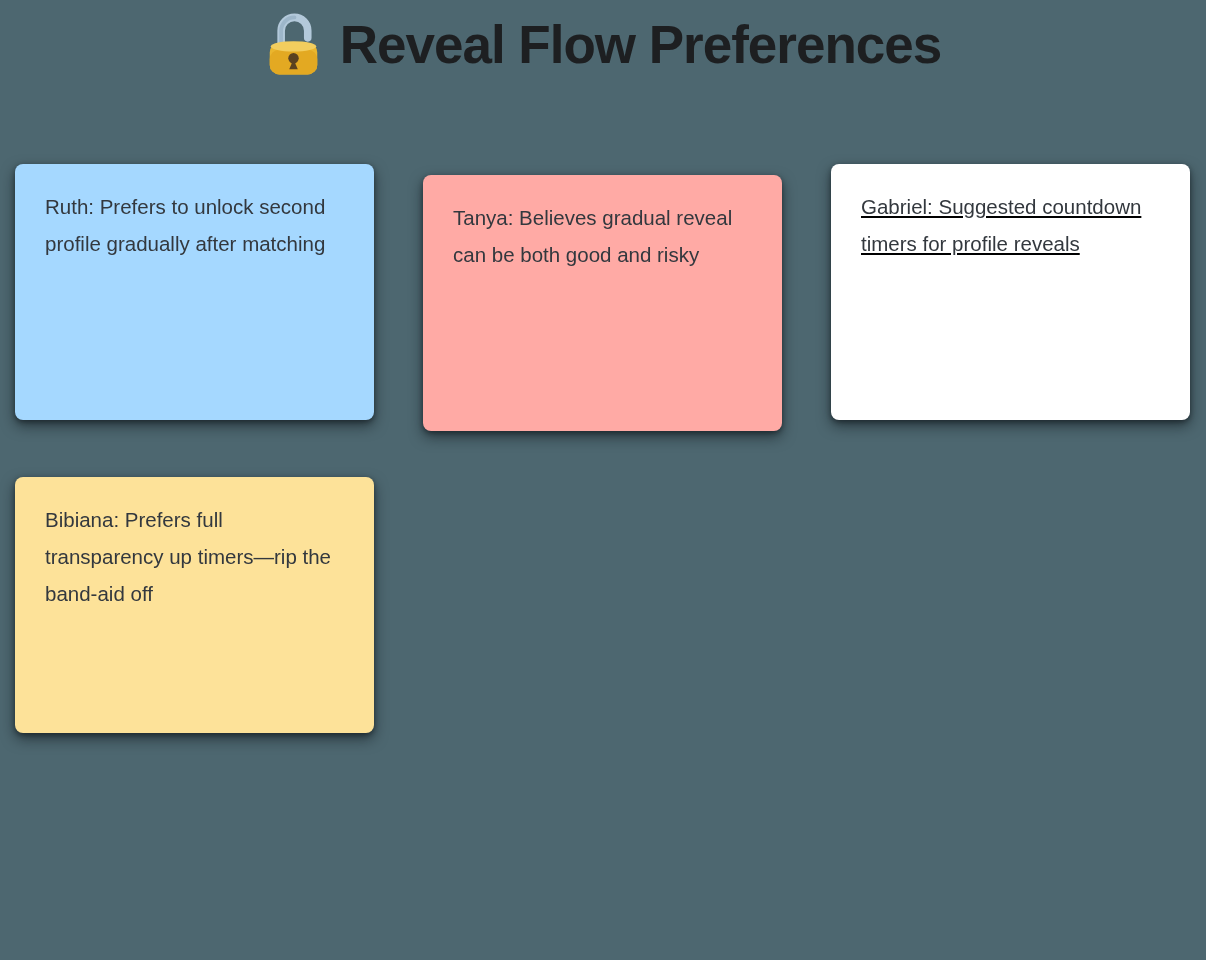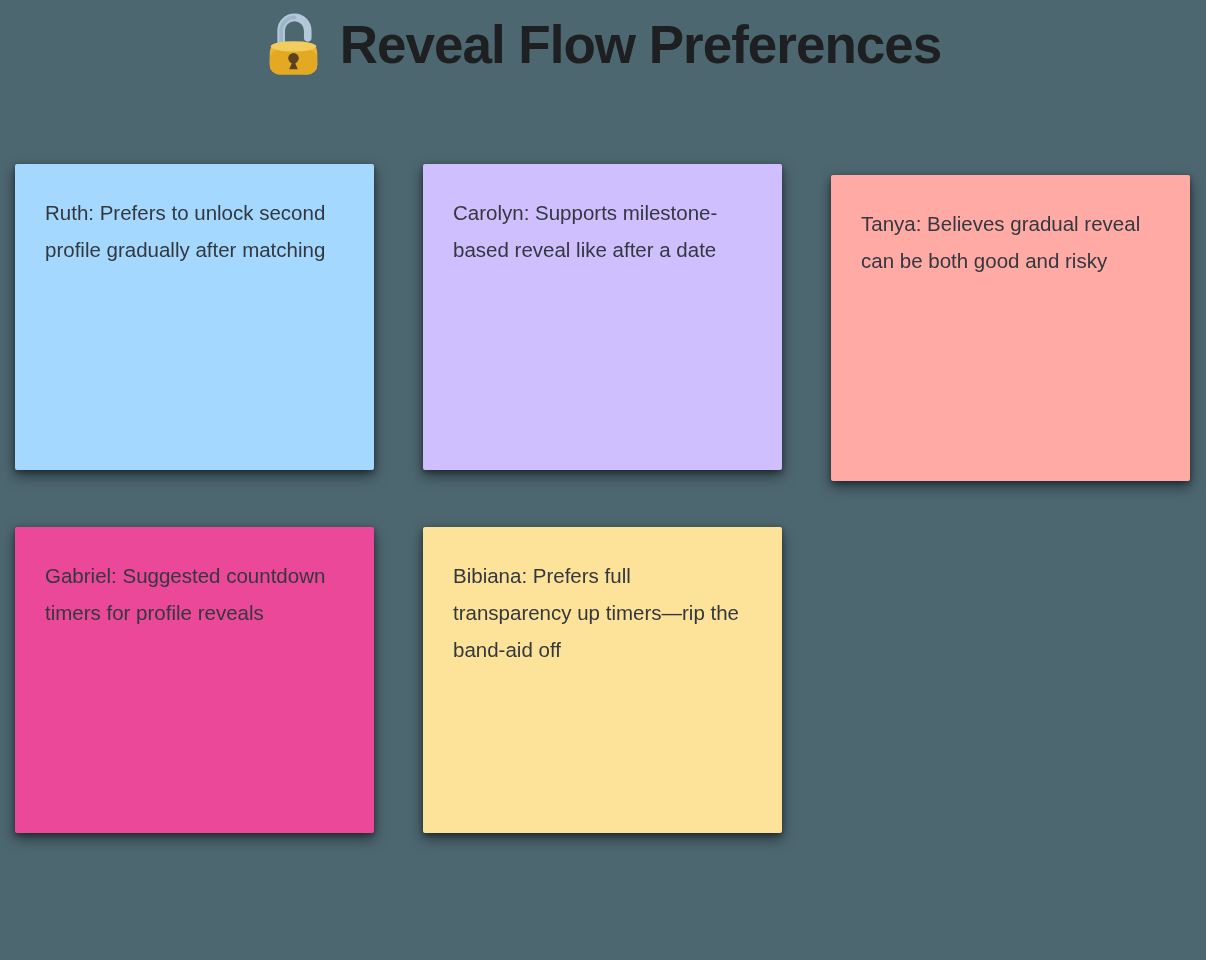--- a/index.html
+++ b/index.html
@@ -18,23 +18,23 @@
     font-size:53px; font-weight:700; letter-spacing:-1px;
     color:#1d1f21;
   }
   .board {
     margin:76px 0 0 15px;
     display:grid;
     grid-template-columns:repeat(3,359px);
     column-gap:49px; row-gap:46px;
   }
   .note {
-    height:306px;
-    border-radius:2px;
-    padding:30px 30px;
+    height:256px;
+    border-radius:8px;
+    padding:24px 30px;
     box-shadow:0 6px 14px rgba(8,12,16,.50), 0 2px 5px rgba(8,12,16,.42);
     cursor:pointer;
   }
   .note-text {
     font-size:20.5px;
     line-height:37px;
     color:#33383e;
   }
 </style>
 </head>
@@ -57,27 +57,24 @@
         <path d="M30 50 L25.5 60.5 h9 Z" fill="#5a4120"></path>
       </svg>
     </span>
     <h1 class="page-title">Reveal Flow Preferences</h1>
   </div>
 
   <div class="board">
     <div class="note" style="background-color: rgb(165, 216, 255);">
       <div class="note-text">Ruth: Prefers to unlock second profile gradually after matching</div>
     </div>
-    <div class="note" style="background-color: rgb(208, 191, 255);">
-      <div class="note-text">Carolyn: Supports milestone-based reveal like after a date</div>
-    </div>
     <div class="note" style="background-color: rgb(255, 170, 165); margin-top: 11px;">
       <div class="note-text">Tanya: Believes gradual reveal can be both good and risky</div>
     </div>
-    <div class="note" style="background-color: #ec4899;">
+    <div class="note" style="background-color: #ffffff; text-decoration: underline;">
       <div class="note-text">Gabriel: Suggested countdown timers for profile reveals</div>
     </div>
     <div class="note" style="background-color: rgb(253, 226, 153);">
       <div class="note-text">Bibiana: Prefers full transparency up timers—rip the band-aid off</div>
     </div>
   </div>
 
 </div>
 
 </body></html>

